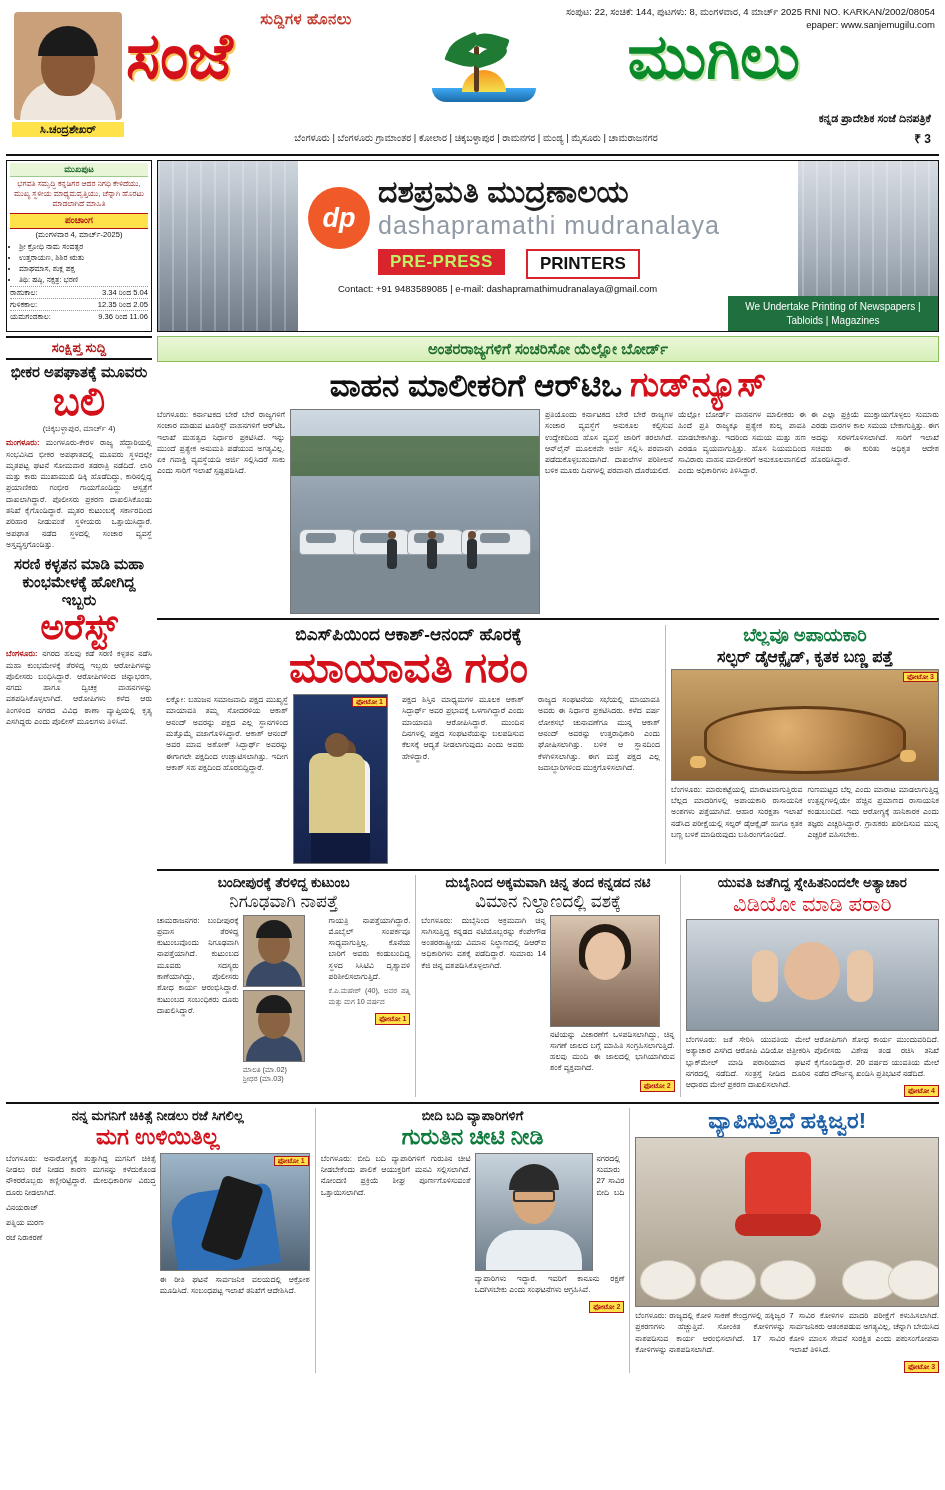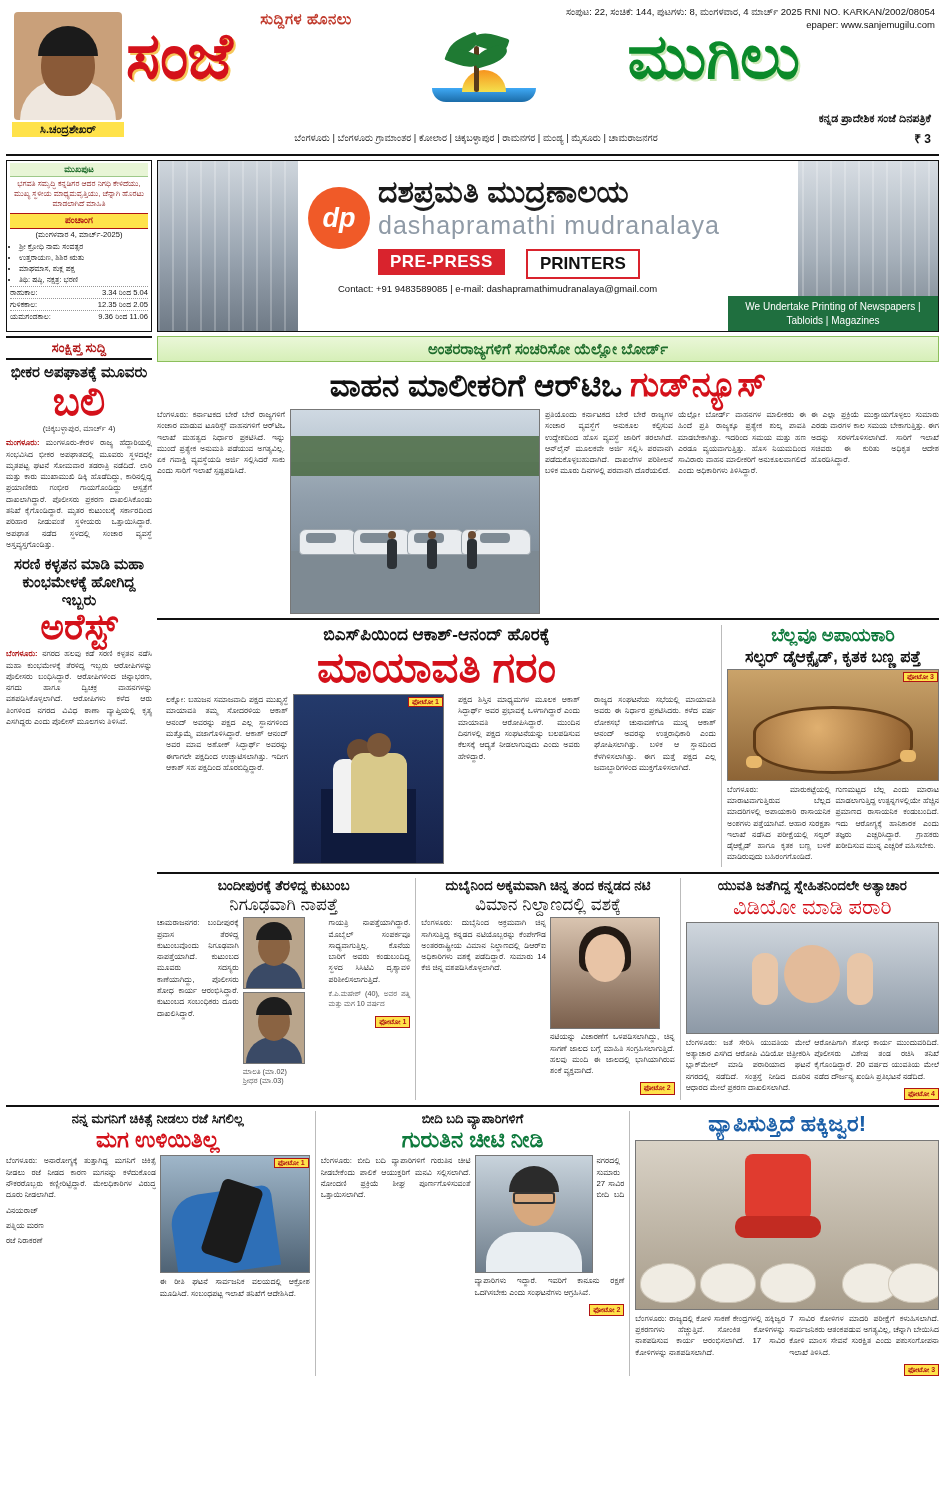--- a/index.html
+++ b/index.html
@@ -102,21 +102,21 @@
       repeating-linear-gradient(90deg, rgba(255,255,255,.45) 0 2px, rgba(0,0,0,0) 2px 14px); opacity:.5; }
   .topad .center { position:absolute; left:140px; right:140px; top:0; bottom:0; background:#ffffff; }
   .topad .logo {
     position:absolute; left:150px; top:26px; width:62px; height:62px; border-radius:50%;
     background:#f05a28; color:#fff; font-weight:bold; font-size:27px; text-align:center; line-height:62px;
     font-style:italic;
   }
   .topad .kn-title { position:absolute; left:220px; top:14px; font-size:30px; font-weight:bold; color:#1a1a1a; }
   .topad .en-title { position:absolute; left:220px; top:50px; font-size:25px; color:#8f9aa6; letter-spacing:1px; }
   .topad .prepress {
-    position:absolute; left:220px; top:88px; background:#d9232d; color:#ffffff; font-weight:bold;
+    position:absolute; left:220px; top:88px; background:#d9232d; color:#bef264; font-weight:bold;
     font-size:17px; padding:3px 12px; letter-spacing:.5px;
   }
   .topad .printers {
     position:absolute; left:368px; top:88px; background:#ffffff; color:#111; font-weight:bold;
     font-size:17px; padding:3px 12px; border:2px solid #d9232d;
   }
   .topad .contact {
     position:absolute; left:180px; top:122px; font-size:9.5px; color:#111;
   }
   .topad .undertake {
@@ -191,21 +191,21 @@
   .maya-big { text-align:center; font-size:42px; font-weight:bold; color:#d4111a; line-height:1.05; margin:1px 0 4px; }
   .maya-cols { display:flex; gap:5px; }
   .maya-col { width:122px;margin-left:9px; }
   .maya-img { flex:1; height:170px; border:1px solid #777; position:relative; overflow:hidden;
     background:linear-gradient(180deg,#243a6b 0%,#16224a 100%); }
   .maya-img .podium { position:absolute; left:18%; bottom:0; width:64%; height:44%; background:#0f1a3c; }
   .maya-img .p1 { position:absolute; left:26%; bottom:18%; width:52px; height:74px; background:#f2f2f2; border-radius:10px 10px 0 0;}
   .maya-img .p1:after{content:"";position:absolute;left:14px;top:-20px;width:24px;height:24px;border-radius:50%;background:#6b4b33;}
   .maya-img .p2 { position:absolute; right:24%; bottom:18%; width:56px; height:80px; background:#d9c98a; border-radius:12px 12px 0 0;}
   .maya-img .p2:after{content:"";position:absolute;left:16px;top:-20px;width:24px;height:24px;border-radius:50%;background:#7a5638;}
-  .maya-side { width:212px; }
+  .maya-side { width:268px; }
   .side-kicker { text-align:center; font-size:18px; font-weight:bold; color:#0e7a3c; line-height:1.15; }
   .side-sub { text-align:center; font-size:16px; font-weight:bold; color:#111; margin:2px 0 3px; }
   .side-img { height:112px; border:1px solid #777; position:relative; overflow:hidden;
     background:linear-gradient(180deg,#caa36a,#8d6436); }
   .side-img .bowl { position:absolute; left:12%; bottom:6px; width:76%; height:62%; border-radius:50%/40%;
     background:radial-gradient(circle at 40% 30%, #e0b070, #8a5a2b); border:3px solid #5e3a16; }
   .side-img .crumb { position:absolute; width:16px; height:12px; background:#e8b86b; border-radius:5px; }
   .side-cols { display:flex; gap:5px; margin-top:3px; }
   .side-col { flex:1; }
 

